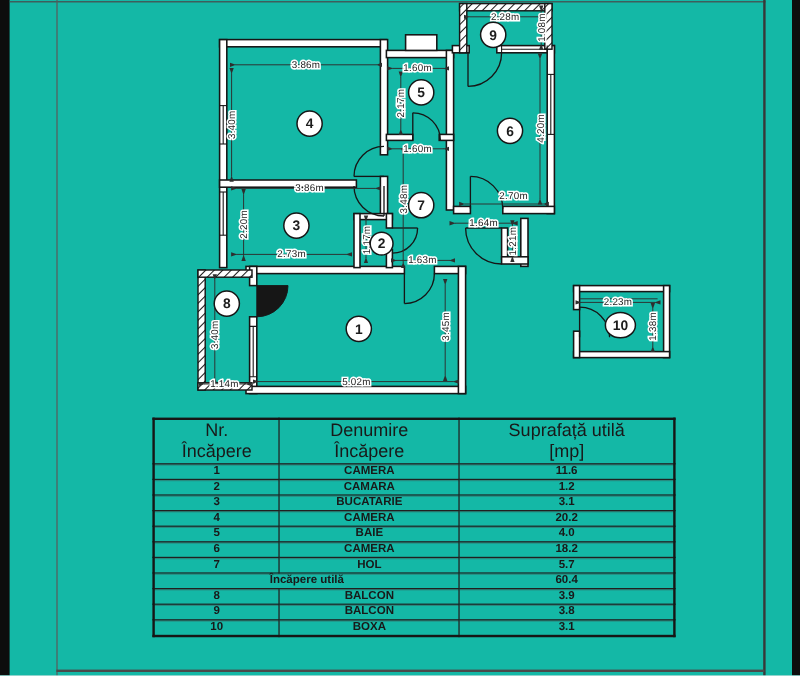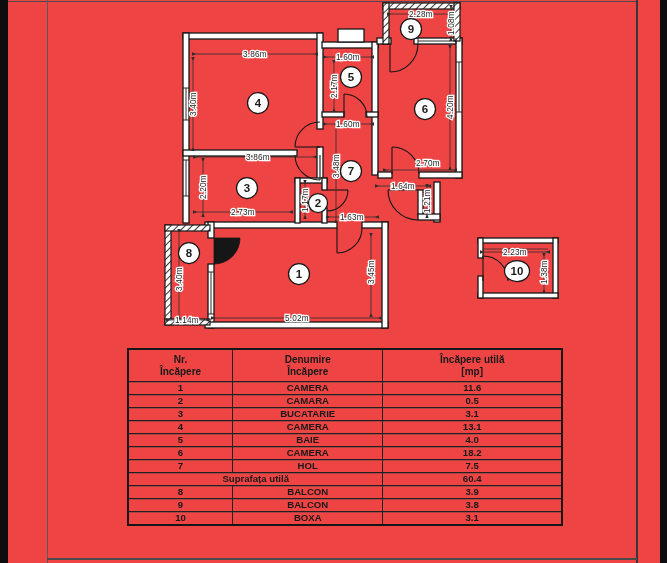--- a/index.html
+++ b/index.html
@@ -1,16 +1,16 @@
 <!DOCTYPE html>
 <html><head>
 <meta charset="utf-8">
 <style>
   html,body{margin:0;padding:0;background:#e8e8e8;}
-  #page{position:relative;width:667px;height:563px;background:#ef4444;overflow:hidden;
+  #page{position:relative;width:667px;height:563px;background:#14b8a6;overflow:hidden;
         font-family:"Liberation Sans",sans-serif;}
   .bar{position:absolute;top:0;height:563px;background:#0d0d0d;}
   #bar-left{left:0;width:8px;}
   #bar-right{left:660px;width:7px;}
   .frame{position:absolute;background:#4a4a4a;}
   #fr-top{left:8px;top:1px;width:630px;height:1px;}
   #fr-left{left:47px;top:0;width:1px;height:563px;background:#5a5a5a;}
   #fr-right{left:636px;top:0;width:2px;height:563px;background:#383838;}
   #fr-bottom{left:47px;top:558px;width:590px;height:2px;}
   svg{position:absolute;left:0;top:0;}
@@ -23,21 +23,21 @@
   .dim{font-family:"Liberation Sans",sans-serif;font-size:8.2px;fill:#1c1c1c;
        stroke:#ffffff;stroke-width:2.6px;paint-order:stroke;text-anchor:middle;letter-spacing:.2px;}
   .rn{font-family:"Liberation Sans",sans-serif;font-size:11.5px;font-weight:bold;
       fill:#1c1c1c;text-anchor:middle;}
   .circ{fill:#ffffff;stroke:#161616;stroke-width:1.25px;}
   
   #area-table{position:absolute;left:127px;top:348px;width:436px;border-collapse:collapse;
               border:2px solid #161616;color:#191919;}
   #area-table td,#area-table th{border:1px solid #202020;box-shadow:0 1px 0 rgba(70,70,70,.4);
               text-align:center;vertical-align:middle;padding:0;font-weight:bold;}
-  #area-table th{font-size:10px;line-height:1.2;height:31px;font-weight:bold;text-align:center;}
+  #area-table th{font-size:15px;line-height:1.2;height:31px;font-weight:normal;text-align:center;}
   #area-table td{font-size:9.6px;height:12px;line-height:12px;}
   .c1{width:105px;} .c2{width:151px;} .c3{width:180px;}
 </style>
 </head>
 <body>
 
 <div id="page">
   <div id="bar-left" class="bar"></div>
   <div id="bar-right" class="bar"></div>
   <div id="fr-top" class="frame"></div>
@@ -262,59 +262,59 @@
   <table id="area-table">
     <colgroup>
         <col class="c1">
         <col class="c2">
         <col class="c3">
       </colgroup>
     <tbody>
         <tr>
       <th><span>Nr.</span><br><span>Încăpere</span></th>
       <th><span>Denumire</span><br><span>Încăpere</span></th>
-      <th><span>Încăpere utilă</span><br><span>[mp]</span></th>
+      <th><span>Suprafață utilă</span><br><span>[mp]</span></th>
     </tr>
     <tr>
           <td>1</td>
           <td>CAMERA</td>
           <td>11.6</td>
         </tr>
     <tr>
           <td>2</td>
           <td>CAMARA</td>
-          <td>0.5</td>
+          <td>1.2</td>
         </tr>
     <tr>
           <td>3</td>
           <td>BUCATARIE</td>
           <td>3.1</td>
         </tr>
     <tr>
           <td>4</td>
           <td>CAMERA</td>
-          <td>13.1</td>
+          <td>20.2</td>
         </tr>
     <tr>
           <td>5</td>
           <td>BAIE</td>
           <td>4.0</td>
         </tr>
     <tr>
           <td>6</td>
           <td>CAMERA</td>
           <td>18.2</td>
         </tr>
     <tr>
           <td>7</td>
           <td>HOL</td>
-          <td>7.5</td>
-        </tr>
-    <tr>
-          <td colspan="2">Suprafața utilă</td>
+          <td>5.7</td>
+        </tr>
+    <tr>
+          <td colspan="2">Încăpere utilă</td>
           <td>60.4</td>
         </tr>
     <tr>
           <td>8</td>
           <td>BALCON</td>
           <td>3.9</td>
         </tr>
     <tr>
           <td>9</td>
           <td>BALCON</td>

